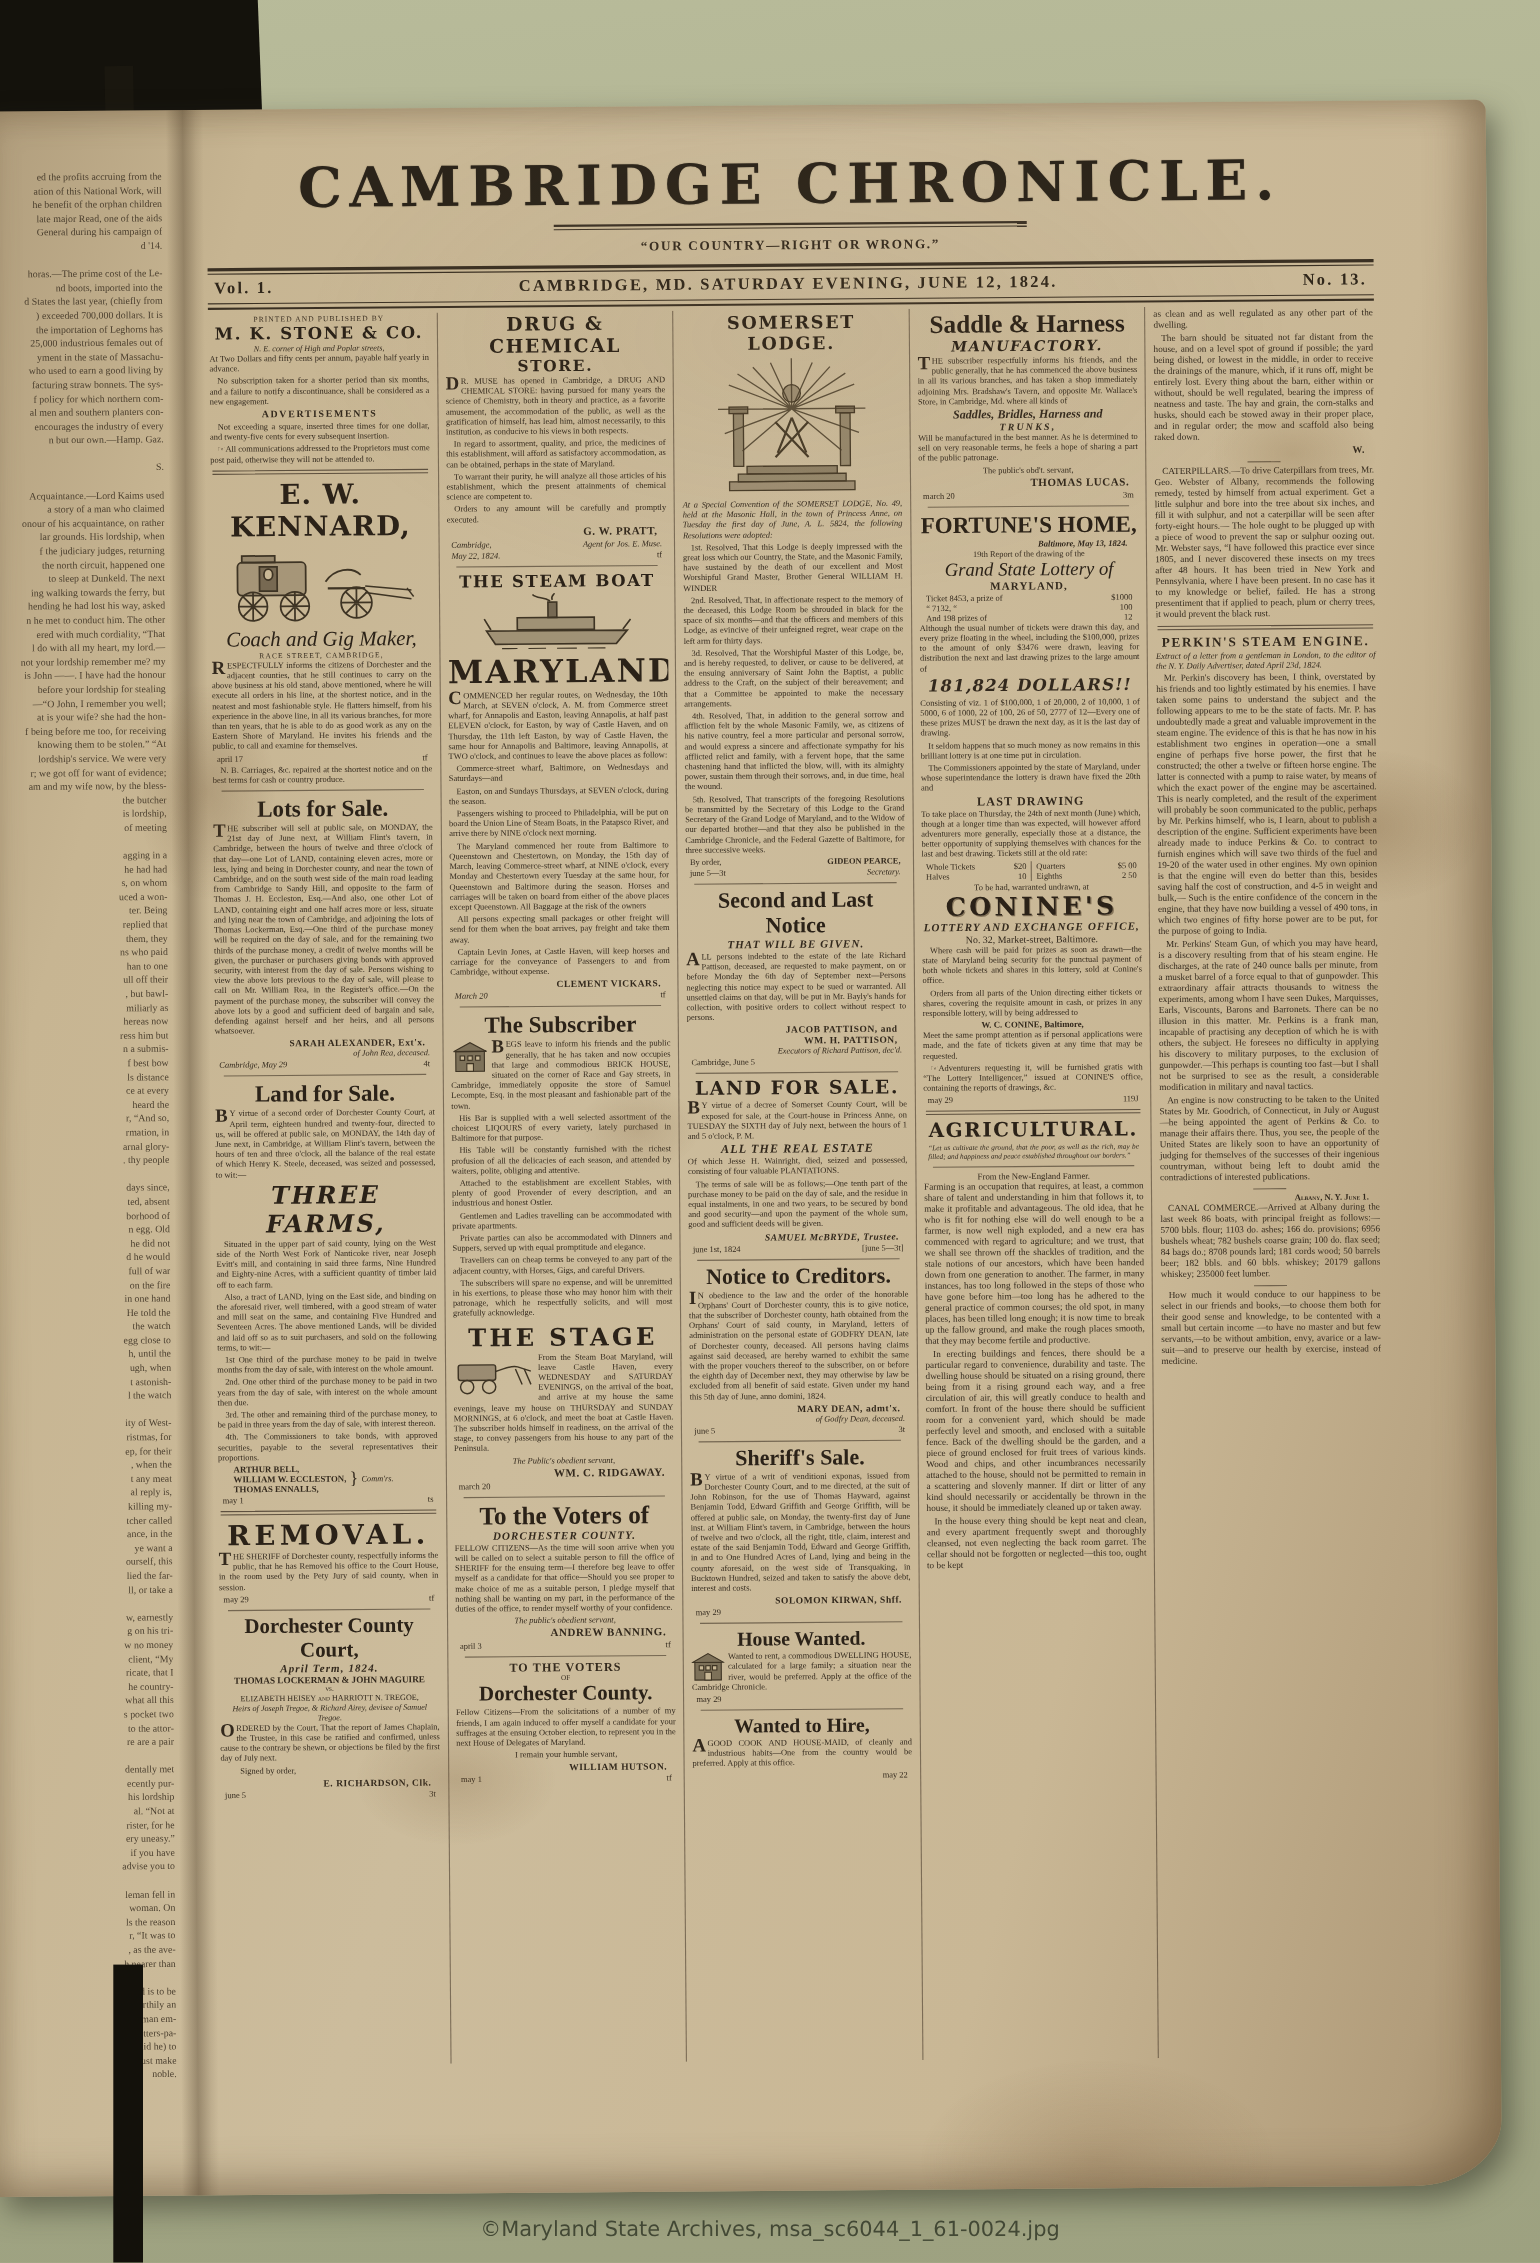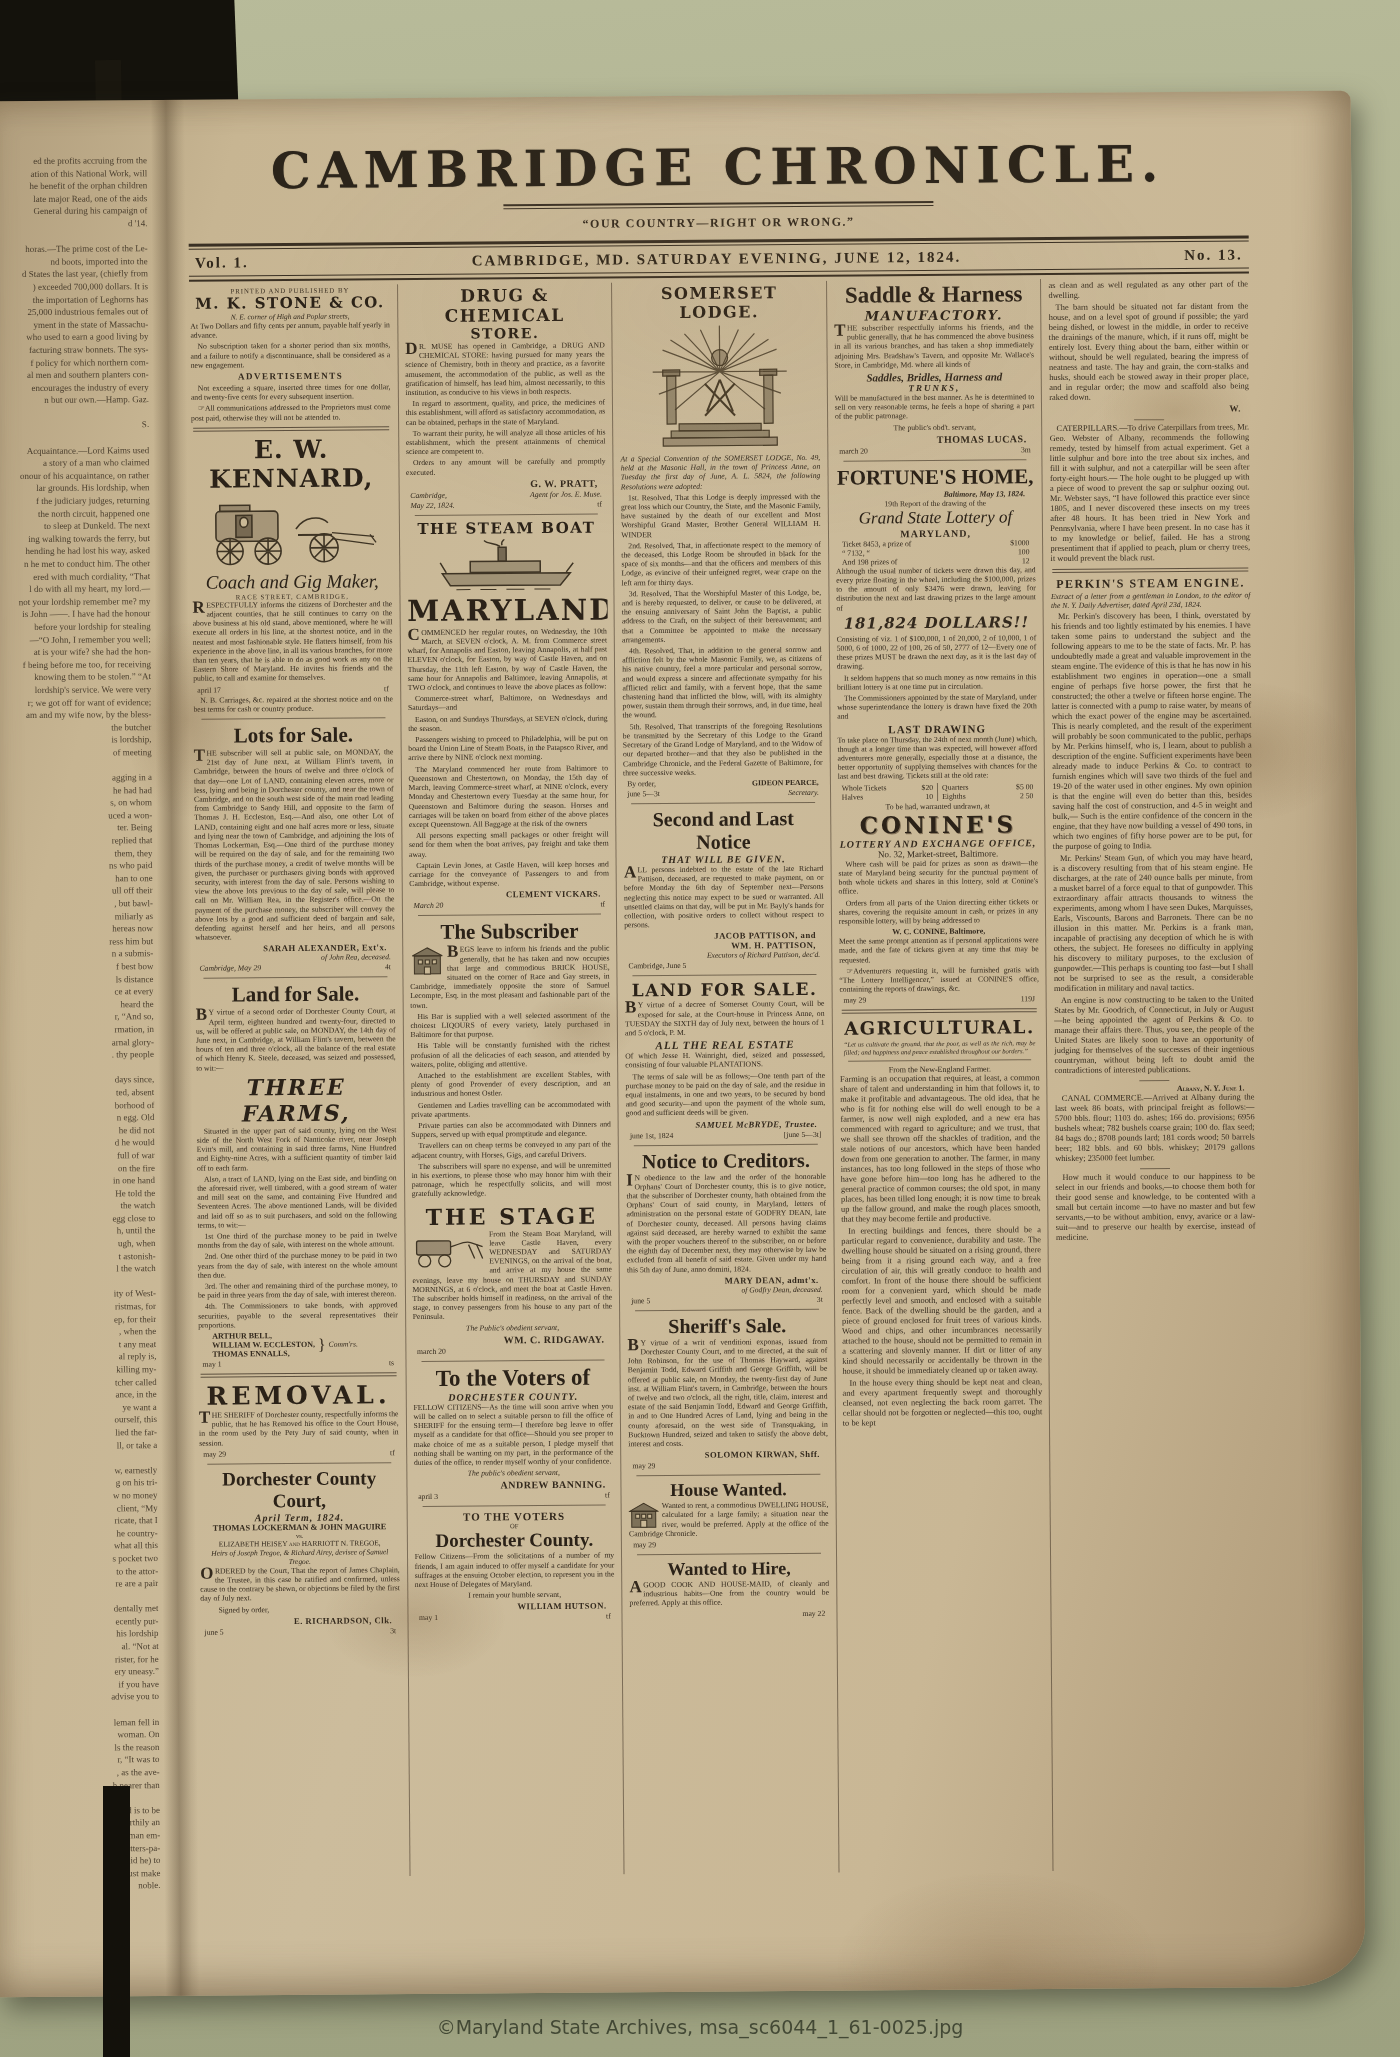--- a/index.html
+++ b/index.html
@@ -687,14 +687,14 @@
           </div>
         </div>
 
       </div>
     </div>
 
     <div class="stains"></div>
   </div>
 
   <div class="corner-bl"></div>
-  <div class="watermark">©Maryland State Archives, msa_sc6044_1_61-0025.jpg</div>
+  <div class="watermark">©Maryland State Archives, msa_sc6044_1_61-0024.jpg</div>
 </div>
 
 </body></html>

